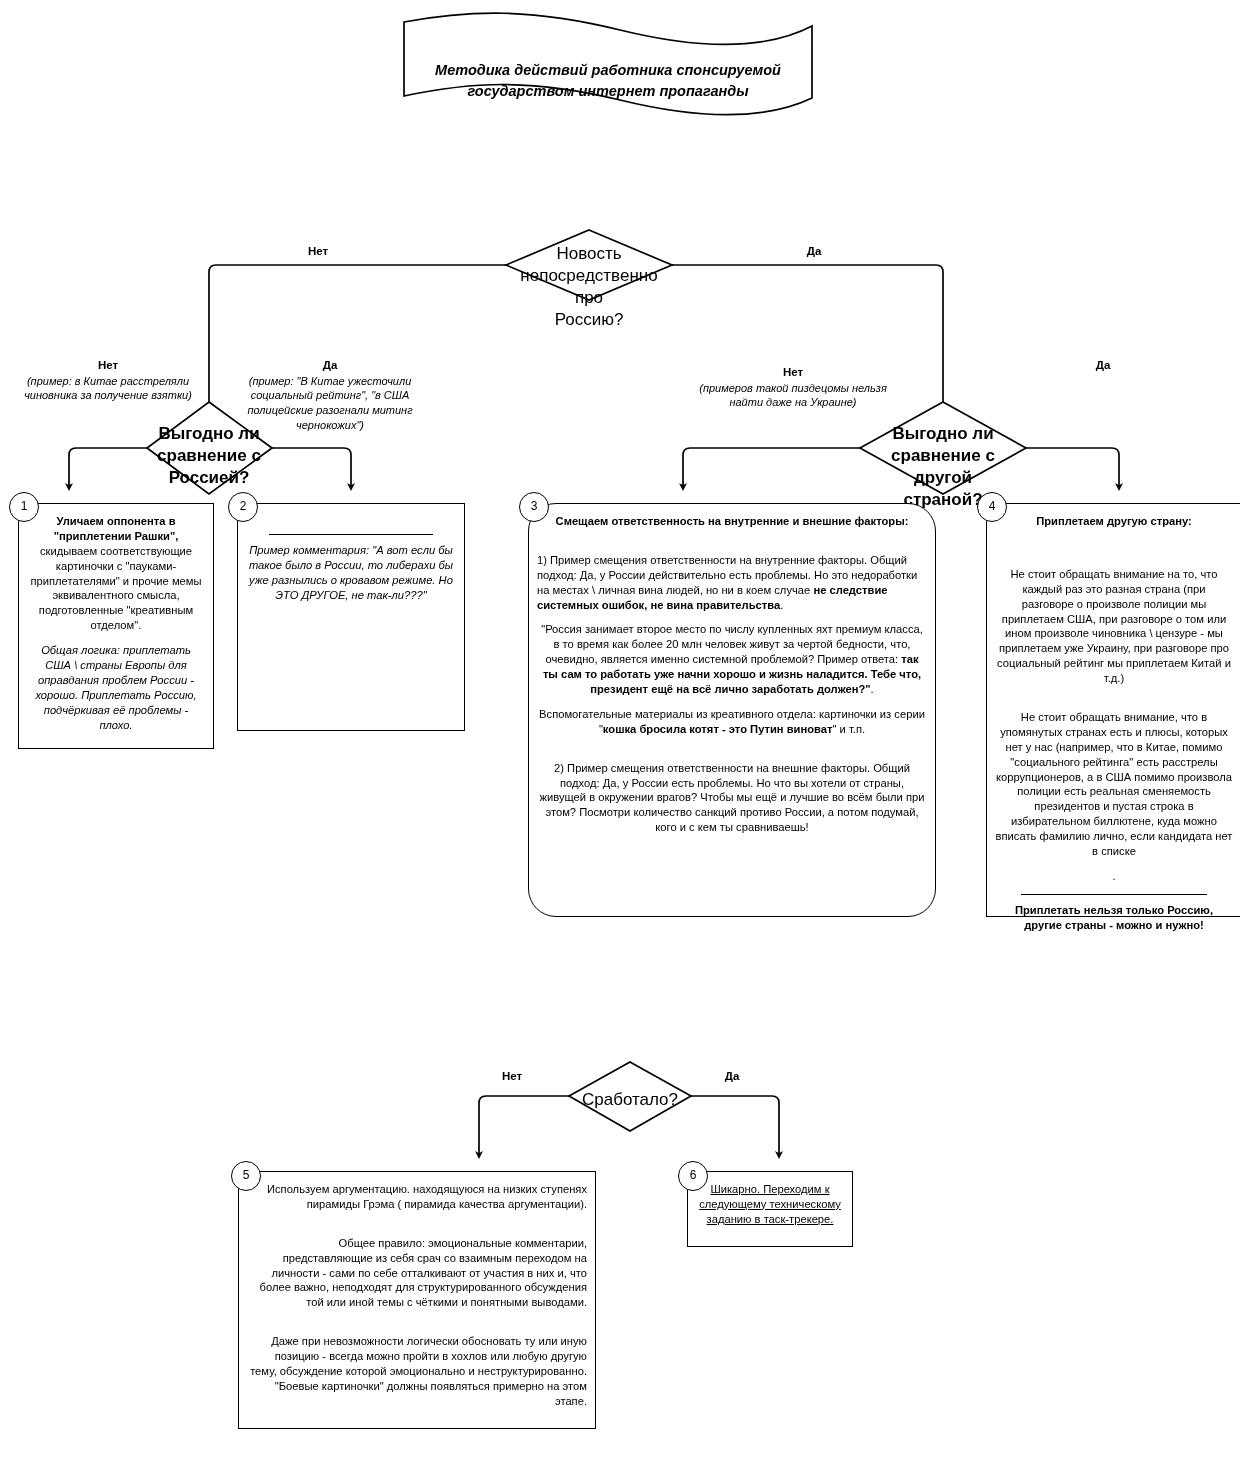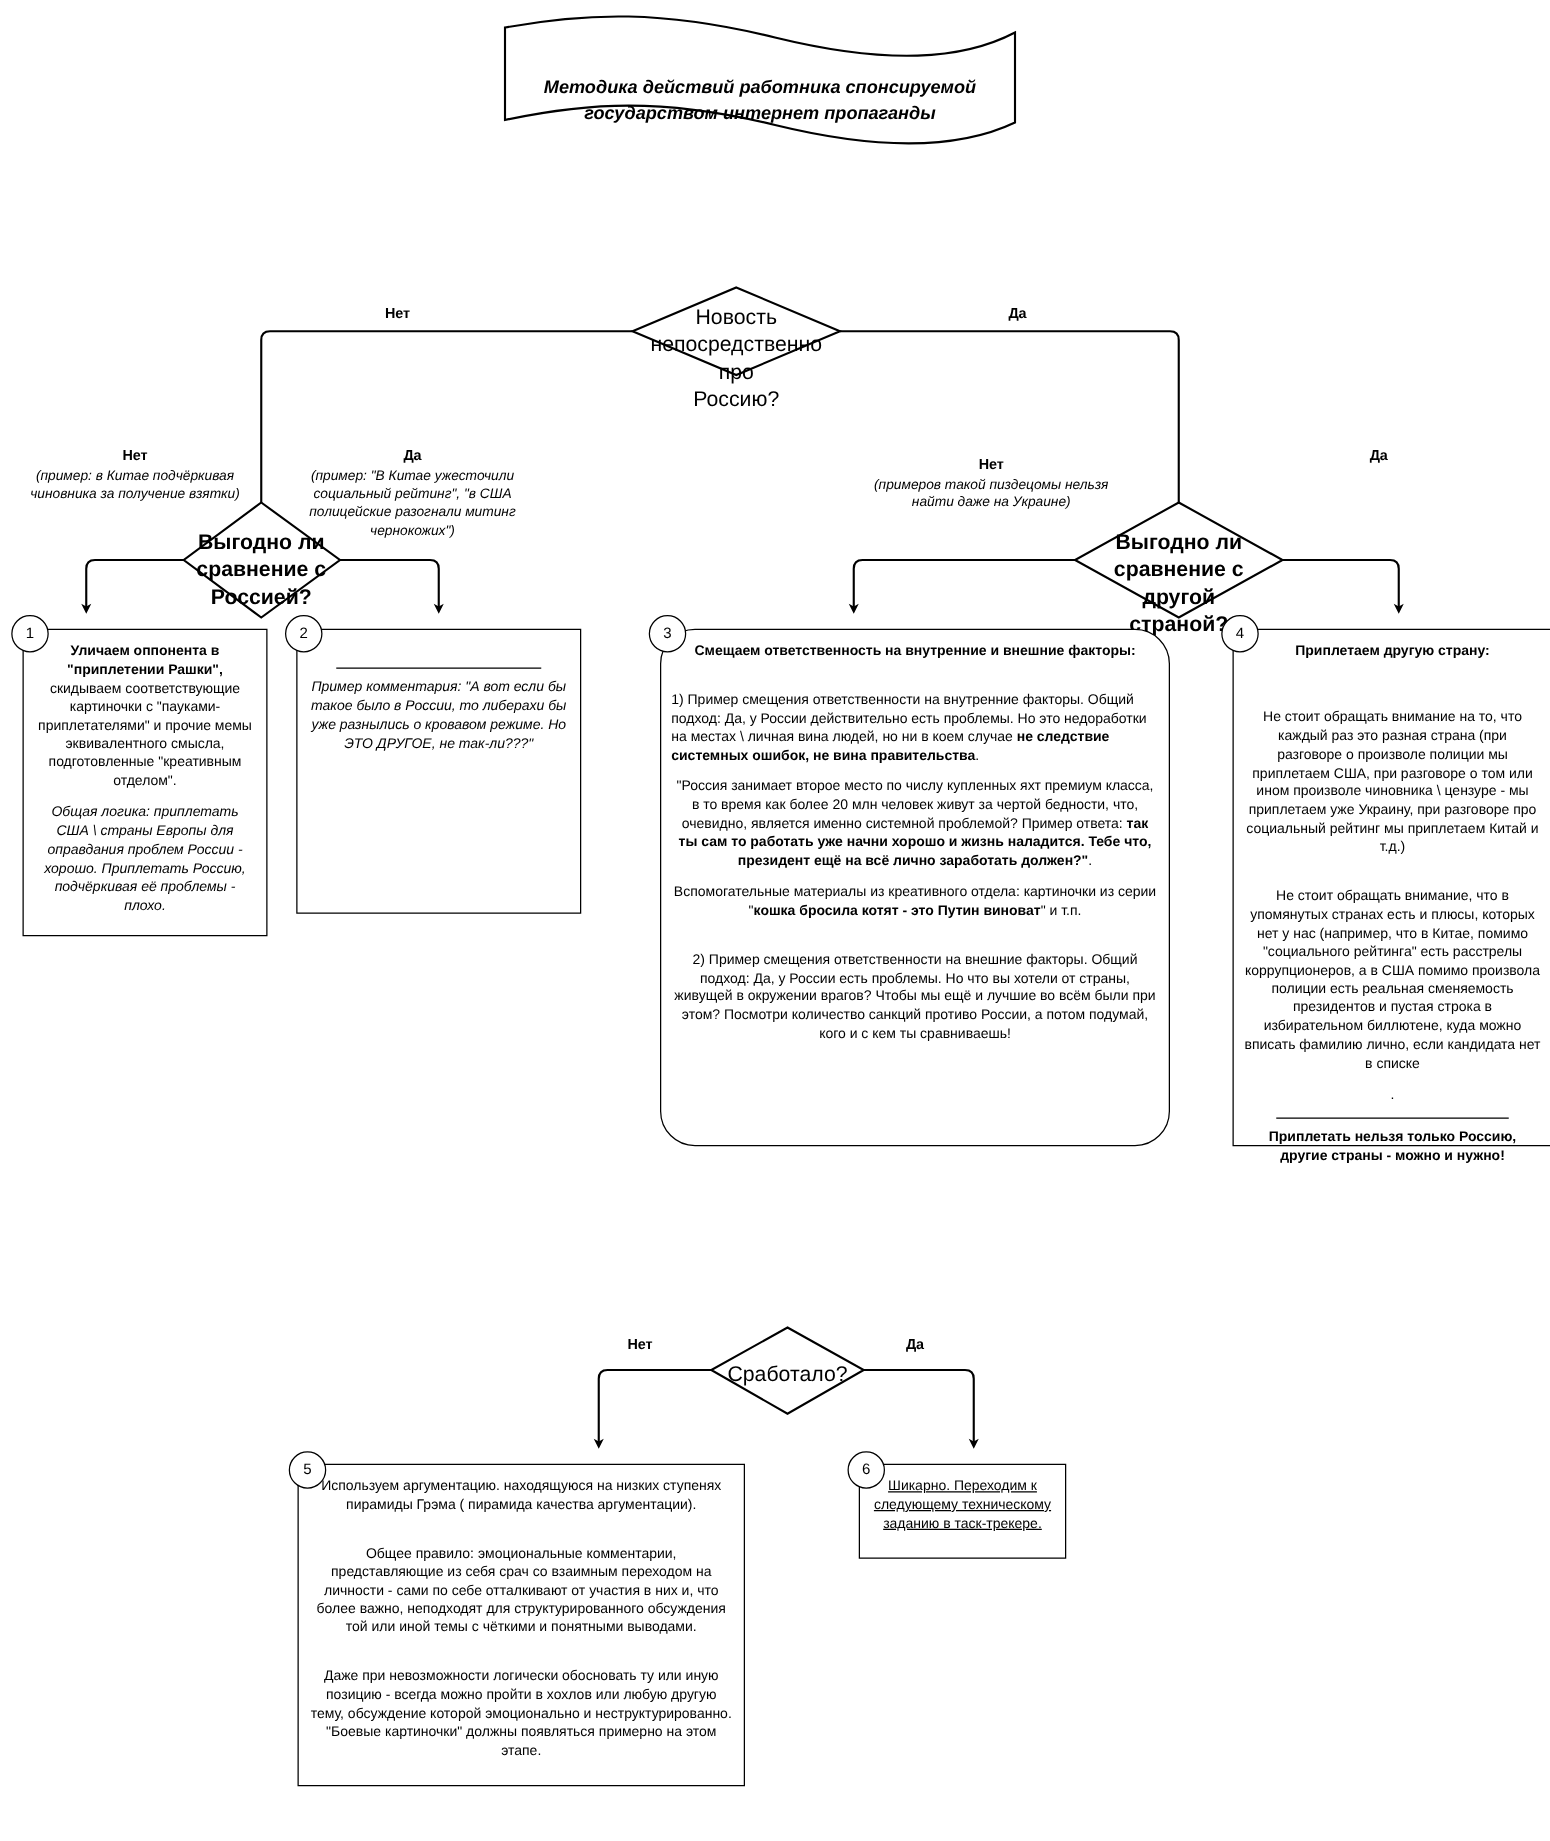--- a/index.html
+++ b/index.html
@@ -196,21 +196,21 @@
 сравнение с другой
 страной?</div>
 
   <div class="diamond-label" style="left:572px; top:1089px; width:116px;">Сработало?</div>
 
   <div class="branch-plain" style="left:288px; top:245px; width:60px;">Нет</div>
   <div class="branch-plain" style="left:784px; top:245px; width:60px;">Да</div>
 
   <div class="branch" style="left:12px; top:358px; width:192px;">
     <span class="w">Нет</span>
-    <span class="note">(пример: в Китае подчёркивая чиновника за получение взятки)</span>
+    <span class="note">(пример: в Китае расстреляли чиновника за получение взятки)</span>
   </div>
 
   <div class="branch" style="left:232px; top:358px; width:196px;">
     <span class="w">Да</span>
     <span class="note">(пример: "В Китае ужесточили социальный рейтинг", "в США полицейские разогнали митинг чернокожих")</span>
   </div>
 
   <div class="branch" style="left:686px; top:365px; width:214px;">
     <span class="w">Нет</span>
     <span class="note">(примеров такой пиздецомы нельзя найти даже на Украине)</span>
@@ -271,21 +271,21 @@
       <p>Не стоит обращать внимание на то, что каждый раз это разная страна (при разговоре о произволе полиции мы приплетаем США, при разговоре о том или ином произволе чиновника \ цензуре - мы приплетаем уже Украину, при разговоре про социальный рейтинг мы приплетаем Китай и т.д.)</p>
       <div class="spacer"></div>
       <p>Не стоит обращать внимание, что в упомянутых странах есть и плюсы, которых нет у нас (например, что в Китае, помимо "социального рейтинга" есть расстрелы коррупционеров, а в США помимо произвола полиции есть реальная сменяемость президентов и пустая строка в избирательном биллютене, куда можно вписать фамилию лично, если кандидата нет в списке</p>
       <p>.</p>
       <hr class="sep">
       <p class="hd">Приплетать нельзя только Россию, другие страны - можно и нужно!</p>
     </div>
   </div>
   <div class="numcirc" style="left:977px; top:492px;">4</div>
 
-  <div class="pbox" style="left:238px; top:1171px; width:358px; height:258px;">
+  <div class="pbox" style="left:238px; top:1171px; width:358px; height:258px;text-align:right;">
     <div class="inner">
       <p>Используем аргументацию. находящуюся на низких ступенях пирамиды Грэма ( пирамида качества аргументации).</p>
       <div class="spacer"></div>
       <p>Общее правило: эмоциональные комментарии, представляющие из себя срач со взаимным переходом на личности - сами по себе отталкивают от участия в них и, что более важно, неподходят для структурированного обсуждения той или иной темы с чёткими и понятными выводами.</p>
       <div class="spacer"></div>
       <p>Даже при невозможности логически обосновать ту или иную позицию - всегда можно пройти в хохлов или любую другую тему, обсуждение которой эмоционально и неструктурированно. "Боевые картиночки" должны появляться примерно на этом этапе.</p>
     </div>
   </div>
   <div class="numcirc" style="left:231px; top:1161px;">5</div>
 

